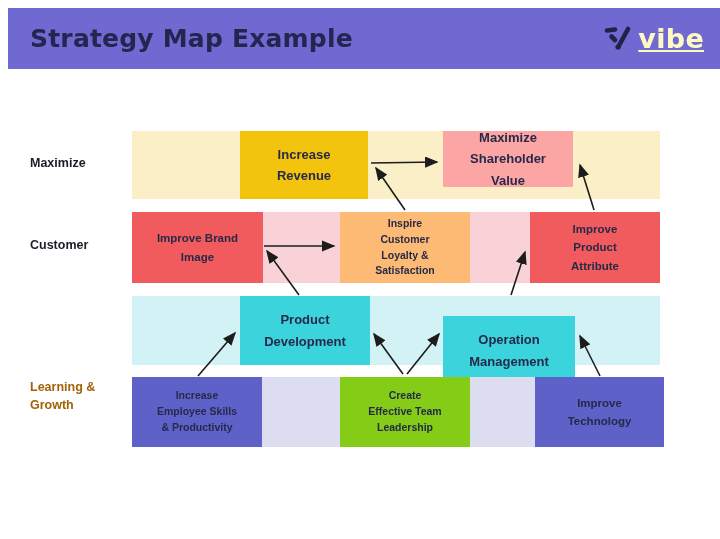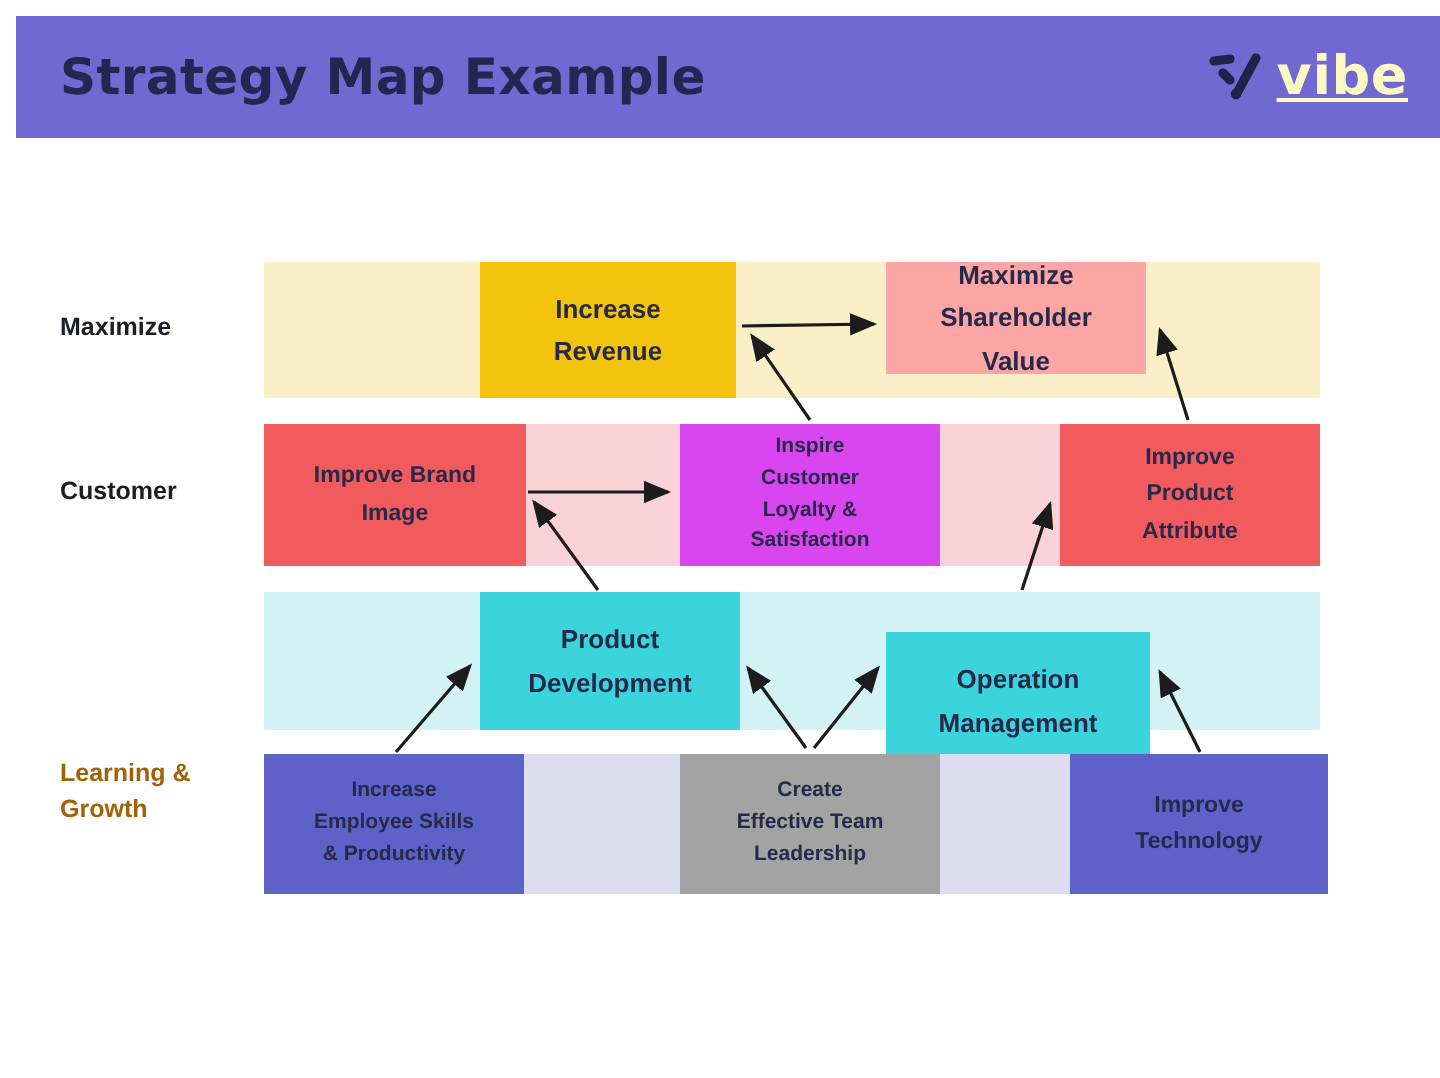--- a/index.html
+++ b/index.html
@@ -66,39 +66,39 @@
     <div class="row-label" style="top: 164px; color: rgb(29, 29, 38);">Maximize</div>
     <div class="node fs-lg" style="left: 240px; top: 131px; width: 128px; height: 68px; background: rgb(242, 196, 13); color: rgb(38, 41, 73);">Increase
 Revenue</div>
     <div class="node fs-lg" style="left: 443px; top: 131px; width: 130px; height: 56px; background: #fca5a5; color: rgb(38, 41, 73);">Maximize
 Shareholder
 Value</div>
     <div class="band" style="left: 132px; top: 212px; width: 528px; height: 71px; background: rgb(249, 210, 215);"></div>
     <div class="row-label" style="top: 246px; color: rgb(29, 29, 38);">Customer</div>
     <div class="node fs-md" style="left: 132px; top: 212px; width: 131px; height: 71px; background: rgb(241, 91, 94); color: rgb(38, 41, 73);">Improve Brand
 Image</div>
-    <div class="node fs-sm" style="left: 340px; top: 212px; width: 130px; height: 71px; background: #d946ef; color: rgb(38, 41, 73);">Inspire
+    <div class="node fs-sm" style="left: 340px; top: 212px; width: 130px; height: 71px; background: #fdba74; color: rgb(38, 41, 73);">Inspire
 Customer
 Loyalty &amp;
 Satisfaction</div>
     <div class="node fs-md" style="left: 530px; top: 212px; width: 130px; height: 71px; background: rgb(241, 91, 94); color: rgb(38, 41, 73);">Improve
 Product
 Attribute</div>
     <div class="band" style="left: 132px; top: 296px; width: 528px; height: 69px; background: rgb(210, 242, 245);"></div>
     <div class="node fs-lg" style="left: 240px; top: 296px; width: 130px; height: 69px; background: rgb(60, 212, 220); color: rgb(38, 41, 73);">Product
 Development</div>
     <div class="node fs-lg" style="left: 443px; top: 296px; width: 132px; height: 69px; background: rgb(60, 212, 220); color: rgb(38, 41, 73); margin-top: 20px;">Operation
 Management</div>
     <div class="band" style="left: 132px; top: 377px; width: 528px; height: 70px; background: rgb(220, 221, 241);"></div>
     <div class="row-label" style="top: 396px; color: #a16207;">Learning &amp;
 Growth</div>
     <div class="node fs-sm" style="left: 132px; top: 377px; width: 130px; height: 70px; background: rgb(94, 98, 200); color: rgb(38, 41, 73);">Increase
 Employee Skills
 &amp; Productivity</div>
-    <div class="node fs-sm" style="left: 340px; top: 377px; width: 130px; height: 70px; background: #a3a3a3; color: rgb(38, 41, 73);">Create
+    <div class="node fs-sm" style="left: 340px; top: 377px; width: 130px; height: 70px; background: #84cc16; color: rgb(38, 41, 73);">Create
 Effective Team
 Leadership</div>
     <div class="node fs-md" style="left: 535px; top: 377px; width: 129px; height: 70px; background: rgb(94, 98, 200); color: rgb(38, 41, 73);">Improve
 Technology</div>
   </div>
 
 <svg id="arrow-layer" width="720" height="539">
   <defs>
     <marker id="ah" markerWidth="9" markerHeight="7" refX="7.5" refY="3.5" orient="auto">
       <path d="M0,0 L8.5,3.5 L0,7 Z" fill="#1c1c1c"></path>

